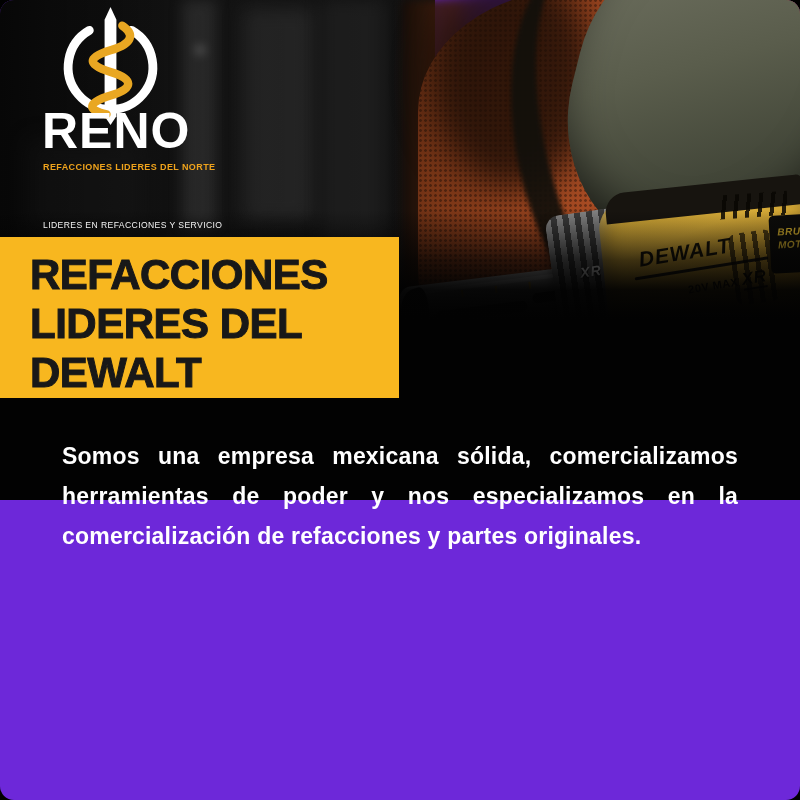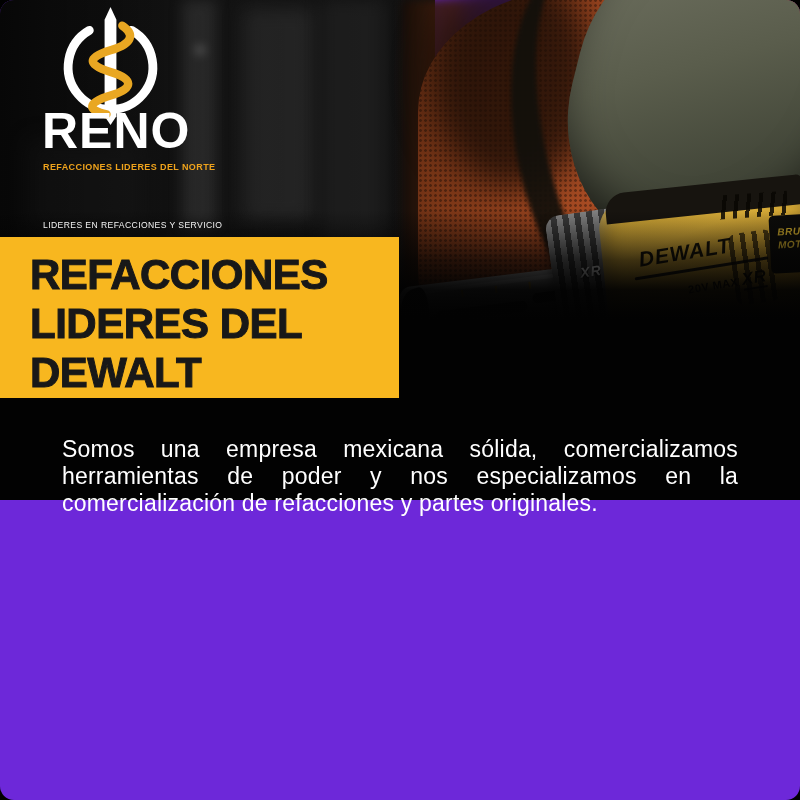--- a/index.html
+++ b/index.html
@@ -108,21 +108,21 @@
      font-weight:normal;letter-spacing:.4px;white-space:nowrap;margin-top:46px;}
 
   
   .banner{position:absolute;left:0;top:237px;width:399px;height:161px;z-index:20;
      background:#f8b71f;padding:13px 0 0 30px;box-sizing:border-box;}
   .banner-line{color:#181818;font-size:42px;line-height:49px;font-weight:bold;
      letter-spacing:-.5px;-webkit-text-stroke:1px #181818;}
 
   
   .copy{position:absolute;left:62px;top:436px;width:676px;z-index:20;}
-  .copy p{margin:0 0 31px;color:#fff;font-size:23px;line-height:27px;font-weight:normal;
+  .copy p{margin:0 0 31px;color:#fff;font-size:23px;line-height:40px;font-weight:bold;
      text-align:justify;text-align-last:left;letter-spacing:.2px;}
 </style>
 </head>
 <body>
 
 <div class="canvas">
 
   <div class="photo">
     <div class="mach abs">
       <div class="m1 abs"></div>

